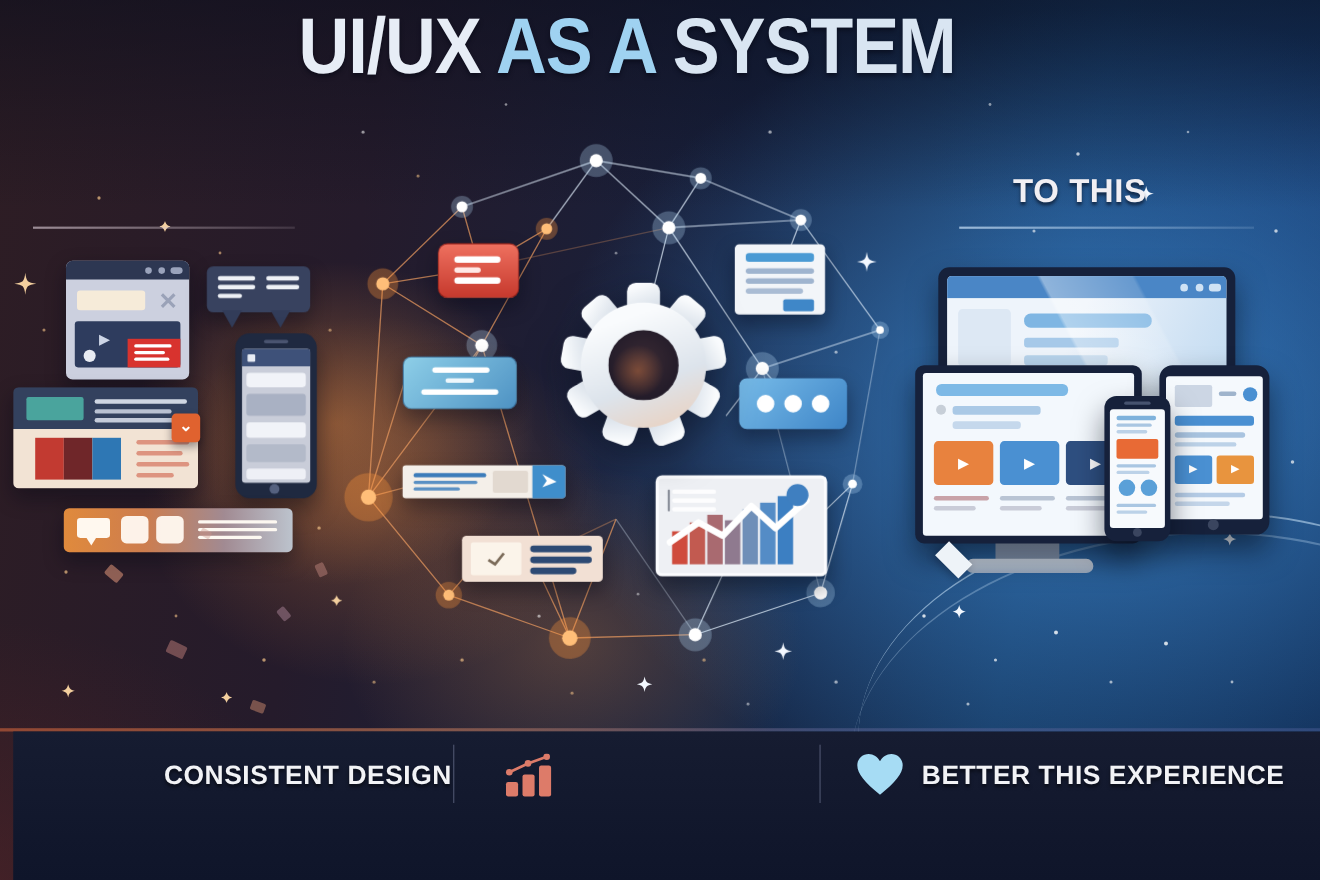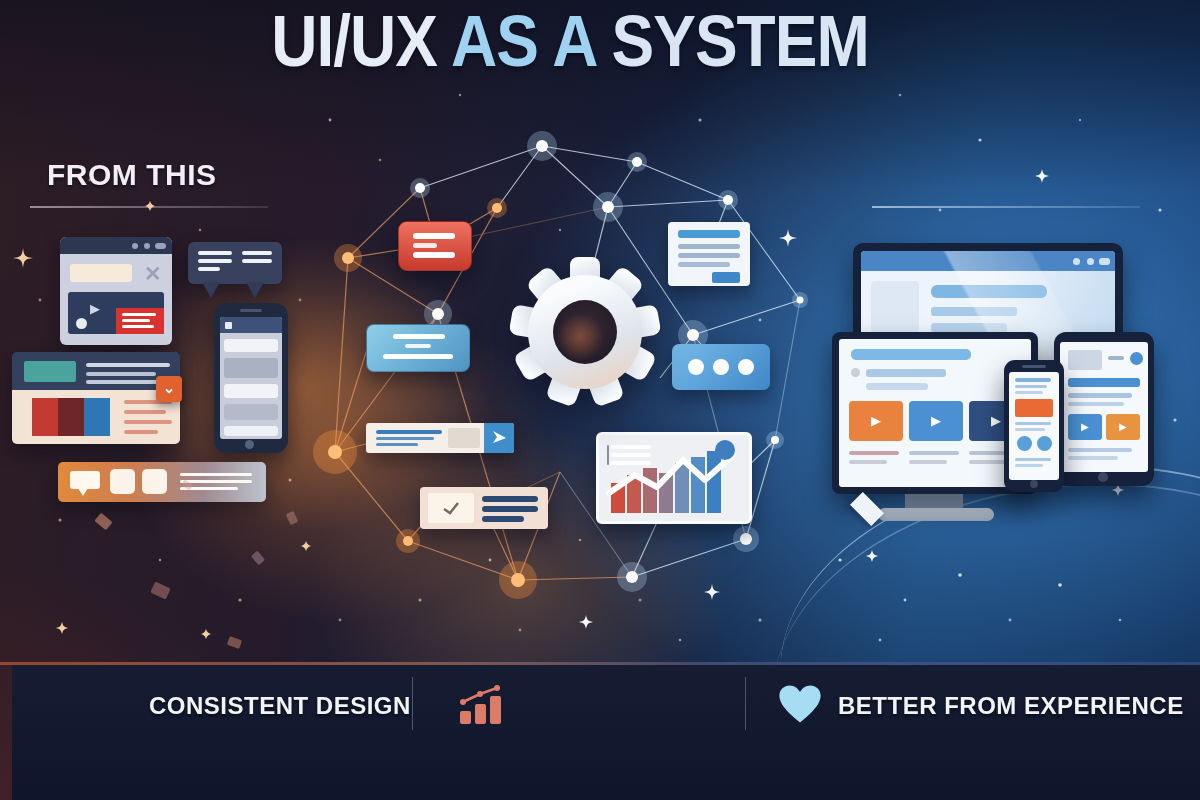--- a/index.html
+++ b/index.html
@@ -287,22 +287,22 @@
         <circle cx="520" cy="630" r="1.4" opacity=".6"></circle>
       <circle cx="120" cy="420" r="1.3" opacity=".6"></circle>
         <circle cx="290" cy="480" r="1.5" opacity=".7"></circle>
       <circle cx="380" cy="160" r="1.3" opacity=".6"></circle>
         <circle cx="640" cy="600" r="1.5" opacity=".6"></circle>
     </g>
   </svg>
 
   <h1 class="abs title"><span>UI/UX</span><span class="hl">AS A</span><span class="pale">SYSTEM</span></h1>
 
-  <div class="abs sec-label" style="left:47px;top:158px;">FROM THIS</div>
   <div class="abs rule rule-from"></div>
+  <div class="abs sec-label" style="left:921px;top:158px;">TO THIS</div>
   <div class="abs rule rule-to"></div>
 
   <div class="card bwin">
     <i class="hdr"></i>
     <i class="dotc" style="left:72px;top:6px;width:6px;height:6px;"></i>
     <i class="dotc" style="left:84px;top:6px;width:6px;height:6px;"></i>
     <i class="dotc" style="left:95px;top:6px;width:11px;height:6px;border-radius:3px;"></i>
     <i class="fld"></i>
     <i class="xic">✕</i>
     <i class="media">
@@ -560,16 +560,16 @@
       </svg>
     </i>
 
     <i class="vdiv" style="left:733px;top:12px;height:53px;"></i>
 
     <i style="position:absolute;left:766px;top:19px;">
       <svg width="44" height="40" viewBox="0 0 32 29">
         <path d="M16 28 C6 20 1 14 1 8.5 C1 4 4.5 1 8.5 1 C11.6 1 14.5 3 16 5.8 C17.5 3 20.4 1 23.5 1 C27.5 1 31 4 31 8.5 C31 14 26 20 16 28 Z" fill="#a6dcf4"></path>
       </svg>
     </i>
-    <s class="feat-label" style="left:826px;top:27px;">BETTER FROM EXPERIENCE</s>
+    <s class="feat-label" style="left:826px;top:27px;">BETTER THIS EXPERIENCE</s>
   </div>
 
 </div>
 
 </body></html>

